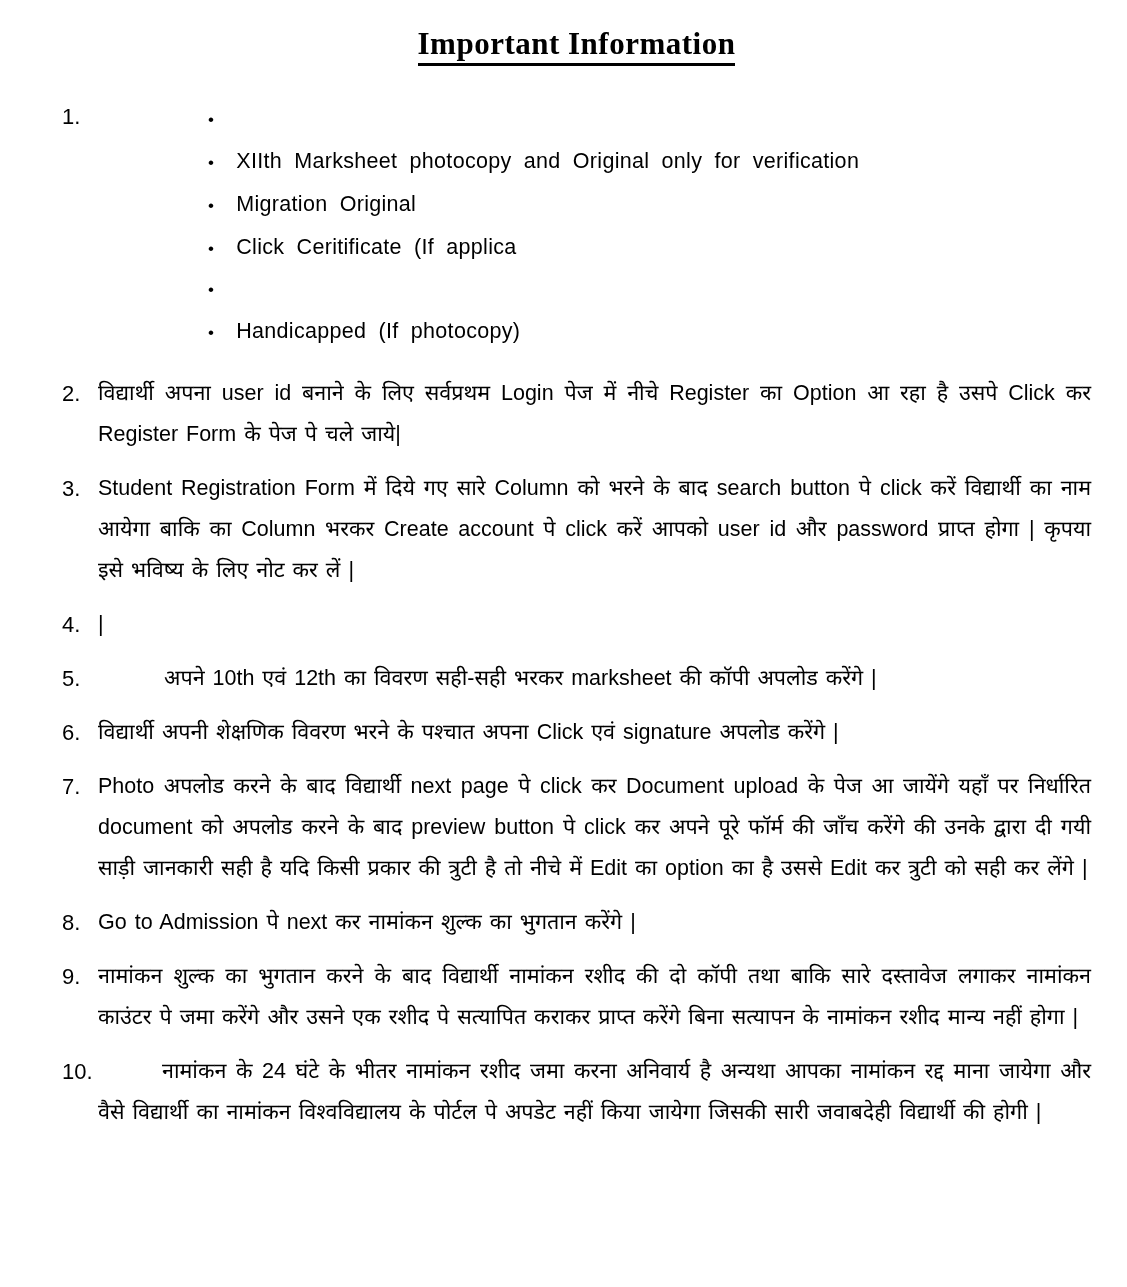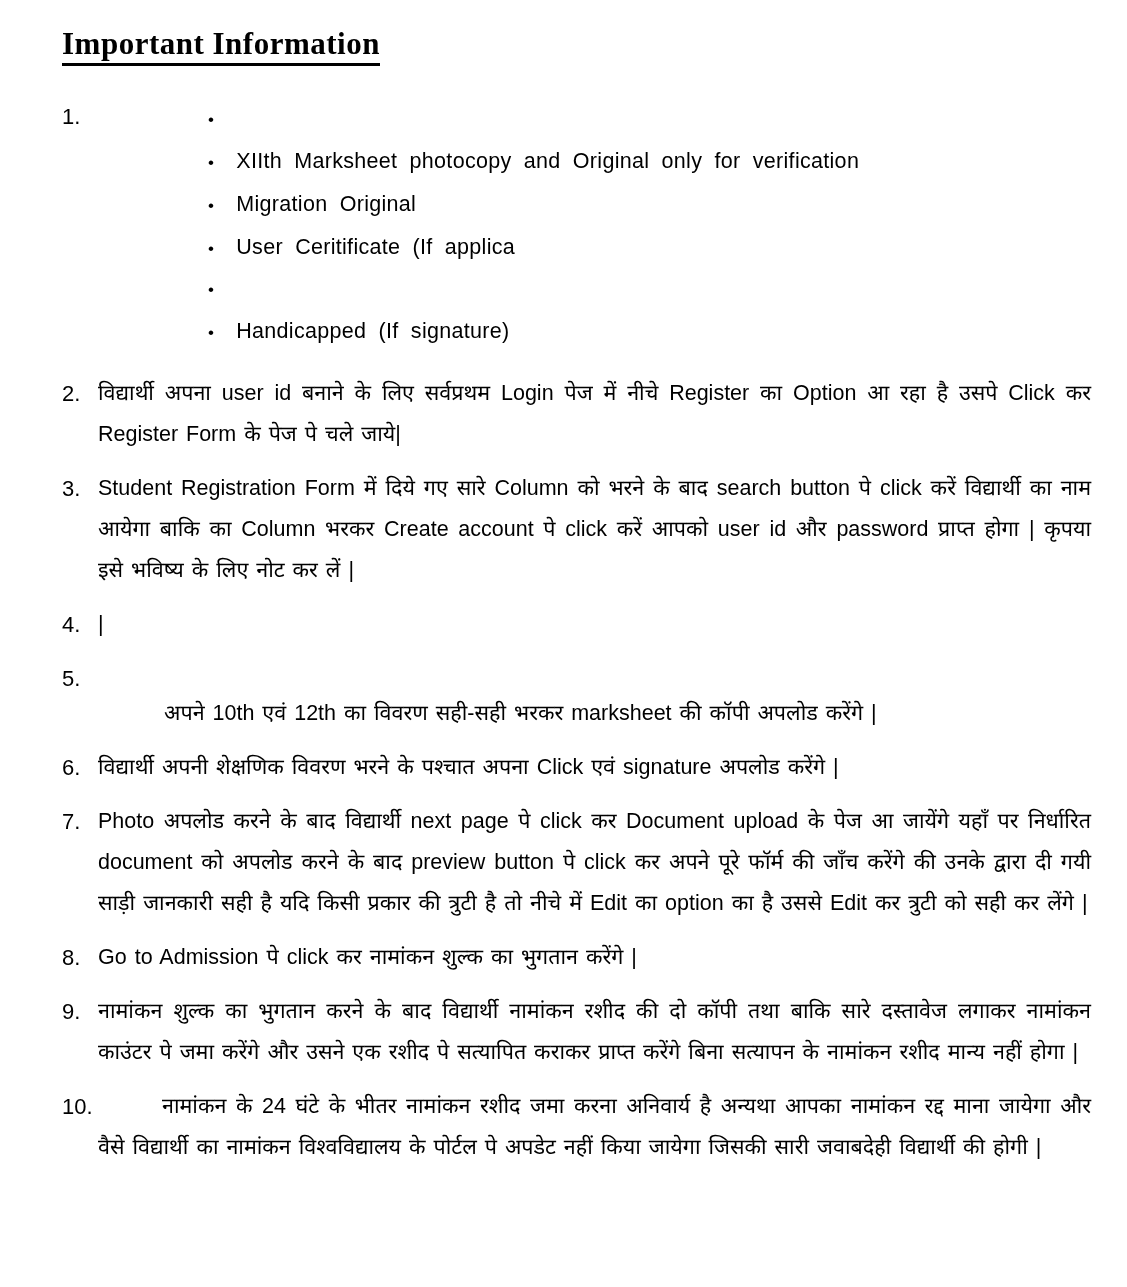--- a/index.html
+++ b/index.html
@@ -10,21 +10,21 @@
     color: #000000;
   }
   body {
     width: 1127px;
     min-height: 1287px;
   }
   .doc {
     padding: 26px 36px 20px 62px;
   }
   .title {
-    text-align: left;
+    text-align: center;
     font-family: "Liberation Serif", serif;
     font-size: 31px;
     font-weight: bold;
     margin: 0 0 30px 0;
     letter-spacing: 0.5px;
   }
   .title .u {
     display: inline-block;
     border-bottom: 3px solid #000;
     padding-bottom: 1px;
@@ -45,21 +45,20 @@
   .content {
     flex: 1;
     text-align: justify;
     word-spacing: 2px;
   }
   .content .line2 {
     display: block;
   }
   .content .line2.indent {
     padding-left: 66px;
-    margin-top: 35px;
   }
   .content.first-indent {
     text-indent: 64px;
   }
   .bullets {
     list-style: none;
     margin: 10px 0 2px 0;
     padding: 0 0 0 110px;
     text-align: left;
   }
@@ -94,28 +93,28 @@
         <li class="bullet">
           <span class="dot">•</span>
           <span>XIIth Marksheet photocopy and Original only for verification</span>
         </li>
         <li class="bullet">
           <span class="dot">•</span>
           <span>Migration Original</span>
         </li>
         <li class="bullet">
           <span class="dot">•</span>
-          <span>User Ceritificate (If applica</span>
+          <span>Click Ceritificate (If applica</span>
         </li>
         <li class="bullet">
           <span class="dot">•</span>
         </li>
         <li class="bullet">
           <span class="dot">•</span>
-          <span>Handicapped (If signature)</span>
+          <span>Handicapped (If photocopy)</span>
         </li>
       </ul>
     </div>
   </div>
 
   <div class="item">
     <span class="num">2.</span>
     <div class="content">
       <span>विद्यार्थी अपना user id बनाने के लिए सर्वप्रथम Login पेज में नीचे Register का Option आ रहा है उसपे Click कर Register Form के पेज पे चले जाये|</span>
     </div>
@@ -152,21 +151,21 @@
   <div class="item">
     <span class="num">7.</span>
     <div class="content">
       <span>Photo अपलोड करने के बाद विद्यार्थी next page पे click कर Document upload के पेज आ जायेंगे यहाँ पर निर्धारित document को अपलोड करने के बाद preview button पे click कर अपने पूरे फॉर्म की जाँच करेंगे की उनके द्वारा दी गयी साड़ी जानकारी सही है यदि किसी प्रकार की त्रुटी है तो नीचे में Edit का option का है उससे Edit कर त्रुटी को सही कर लेंगे |</span>
     </div>
   </div>
 
   <div class="item">
     <span class="num">8.</span>
     <div class="content">
-      <span>Go to Admission पे click कर नामांकन शुल्क का भुगतान करेंगे |</span>
+      <span>Go to Admission पे next कर नामांकन शुल्क का भुगतान करेंगे |</span>
     </div>
   </div>
 
   <div class="item">
     <span class="num">9.</span>
     <div class="content">
       <span>नामांकन शुल्क का भुगतान करने के बाद विद्यार्थी नामांकन रशीद की दो कॉपी तथा बाकि सारे दस्तावेज लगाकर नामांकन काउंटर पे जमा करेंगे और उसने एक रशीद पे सत्यापित कराकर प्राप्त करेंगे बिना सत्यापन के नामांकन रशीद मान्य नहीं होगा |</span>
     </div>
   </div>
 

